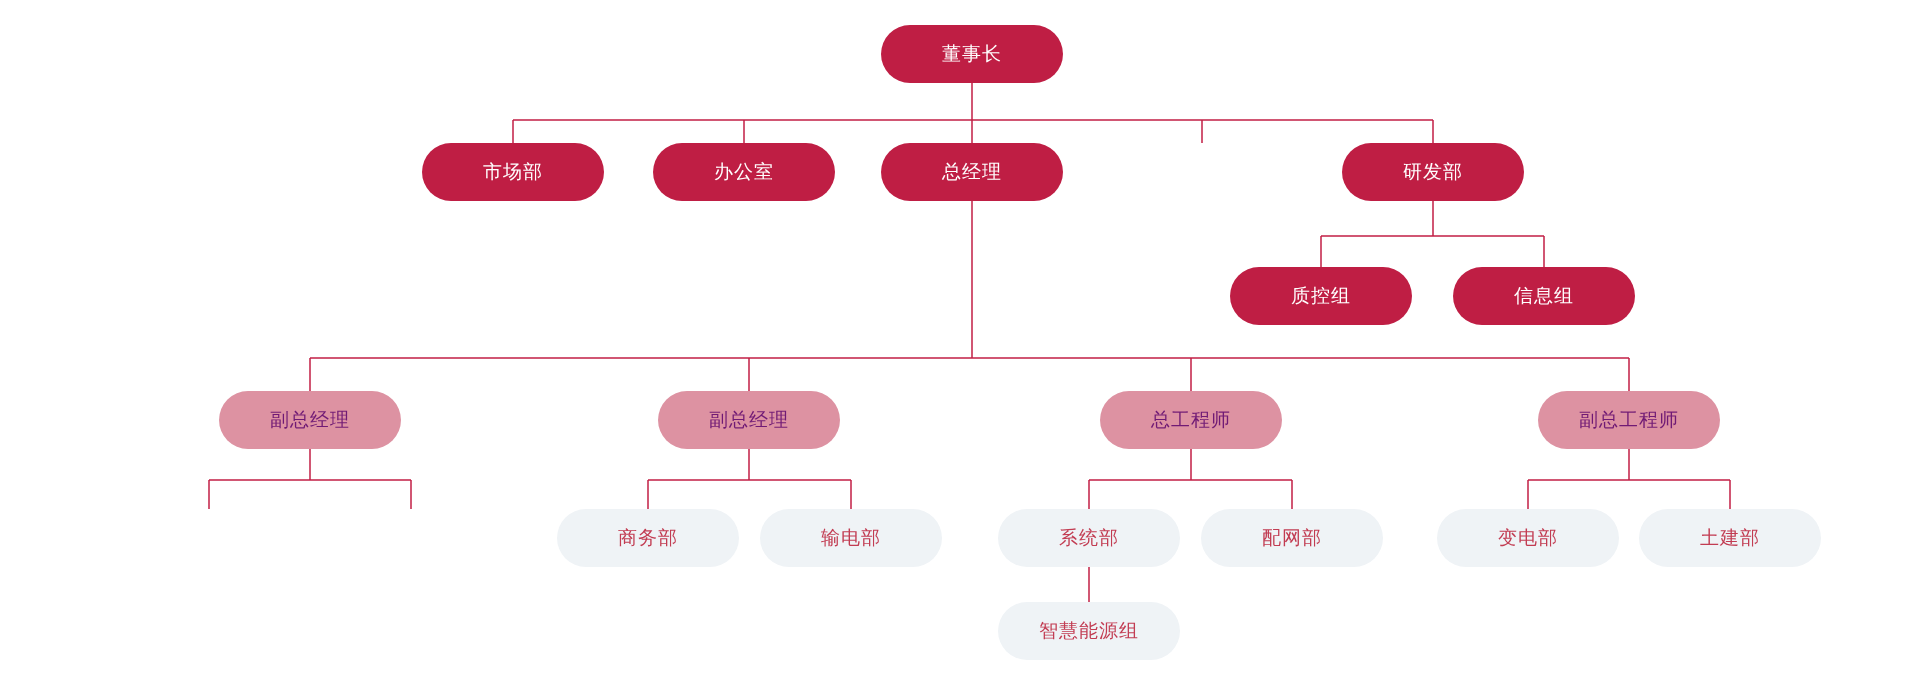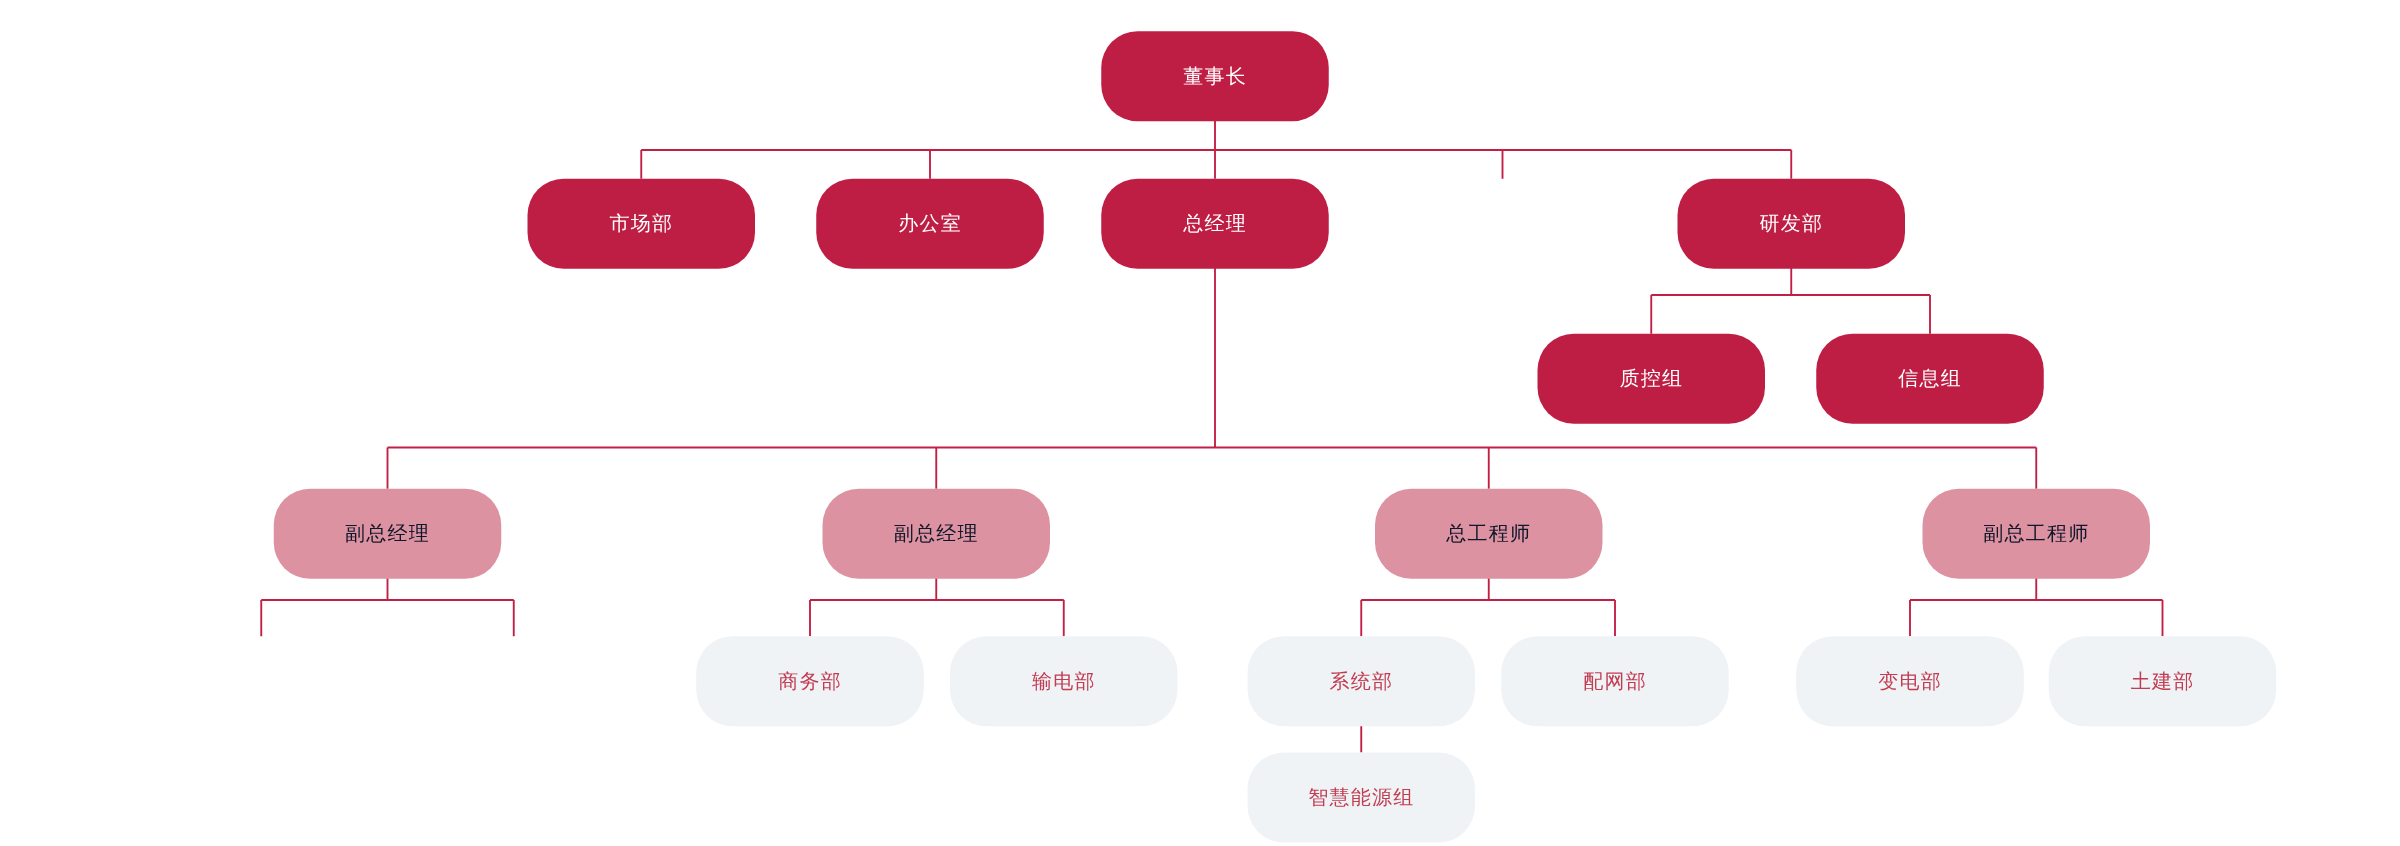--- a/index.html
+++ b/index.html
@@ -32,32 +32,32 @@
     height: 677px;
   }
   .connectors path {
     fill: none;
     stroke: var(--line);
     stroke-width: 1.5;
   }
   .node {
     position: absolute;
     width: 182px;
-    height: 72px;
+    height: 58px;
     border-radius: 29px;
     display: flex;
     align-items: center;
     justify-content: center;
-    font-size: 16px;
+    font-size: 19px;
     letter-spacing: 1px;
     white-space: nowrap;
     font-weight: 500;
   }
   .tier-dark  { background: var(--primary);  color: #ffffff; }
-  .tier-pink  { background: var(--secondary); color: #0f172a; }
+  .tier-pink  { background: var(--secondary); color: #701a75; }
   .tier-light { background: var(--light_bg);  color: var(--light_text); }
 </style>
 </head>
 <body>
 
 <div class="canvas">
 
   <svg class="connectors" viewBox="0 0 1920 677" xmlns="http://www.w3.org/2000/svg">
     <path d="M972 83 V143 M513 120 H1433 M513 120 V143 M744 120 V143 M1202 120 V143 M1433 120 V143"></path>
     <path d="M1433 201 V236 M1321 236 H1544 M1321 236 V267 M1544 236 V267"></path>

